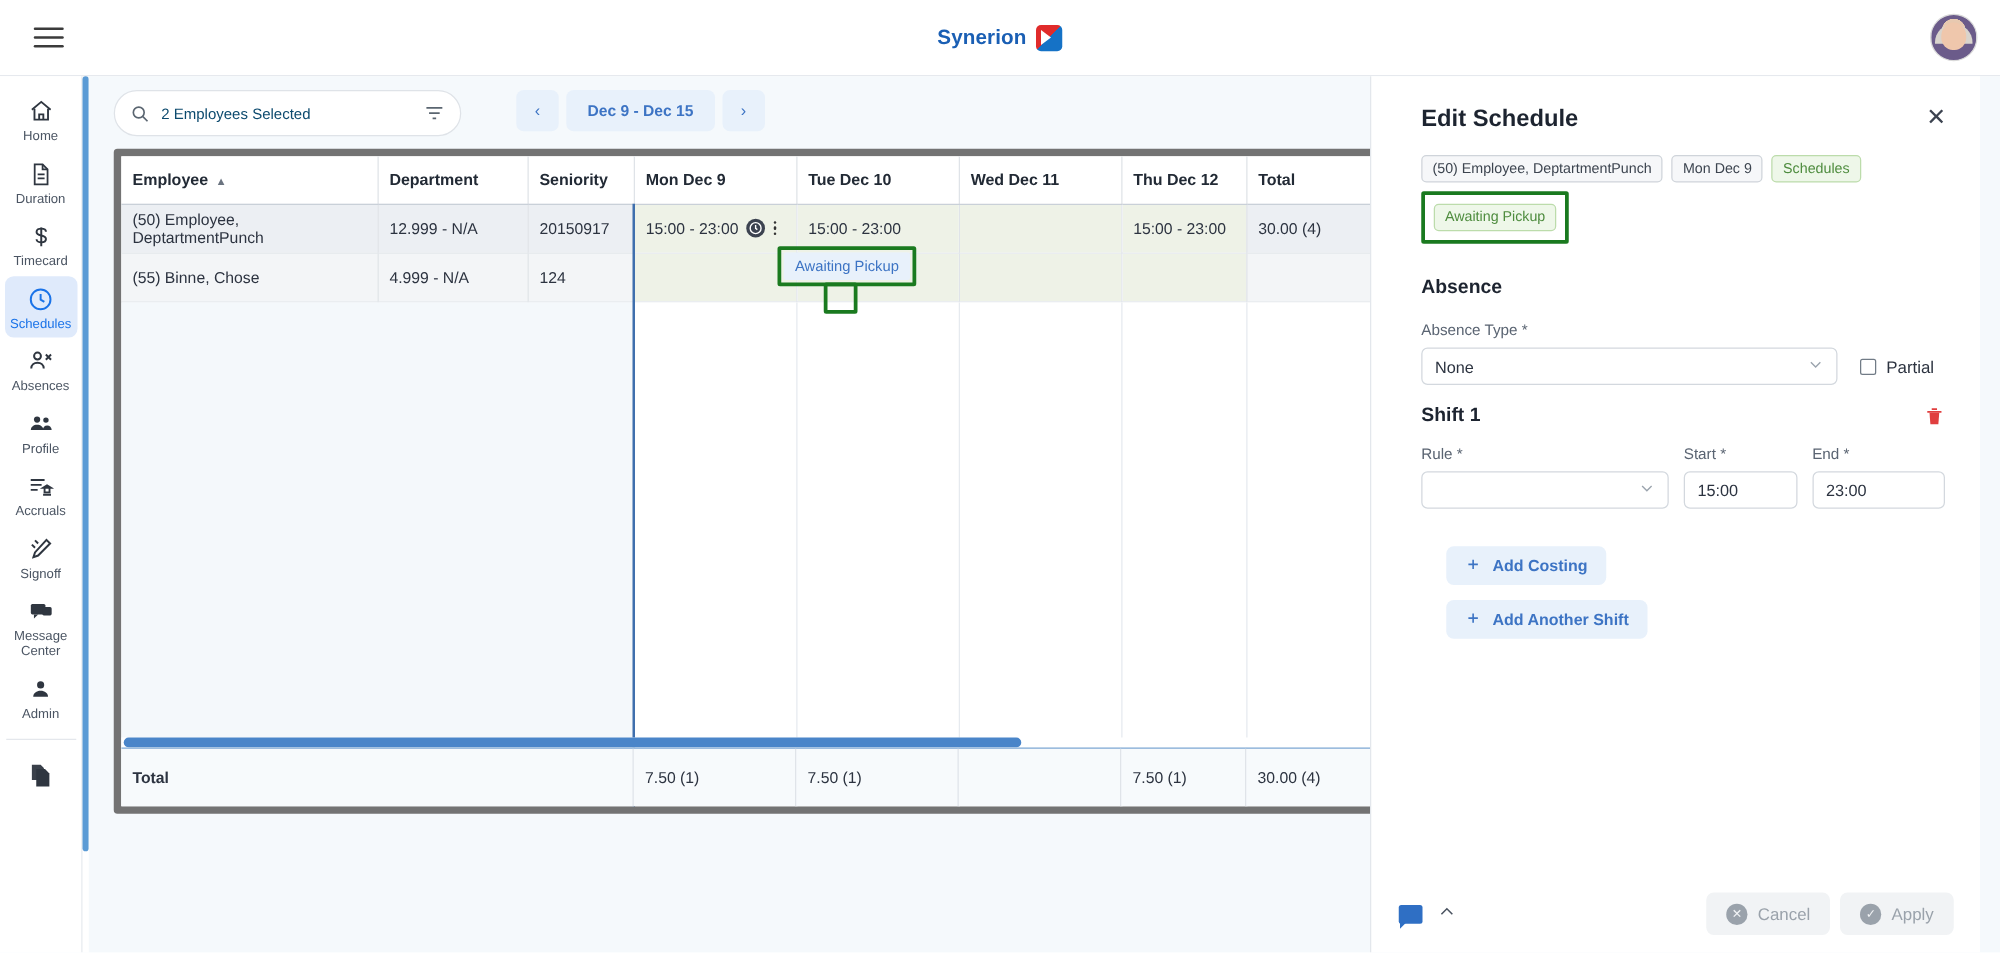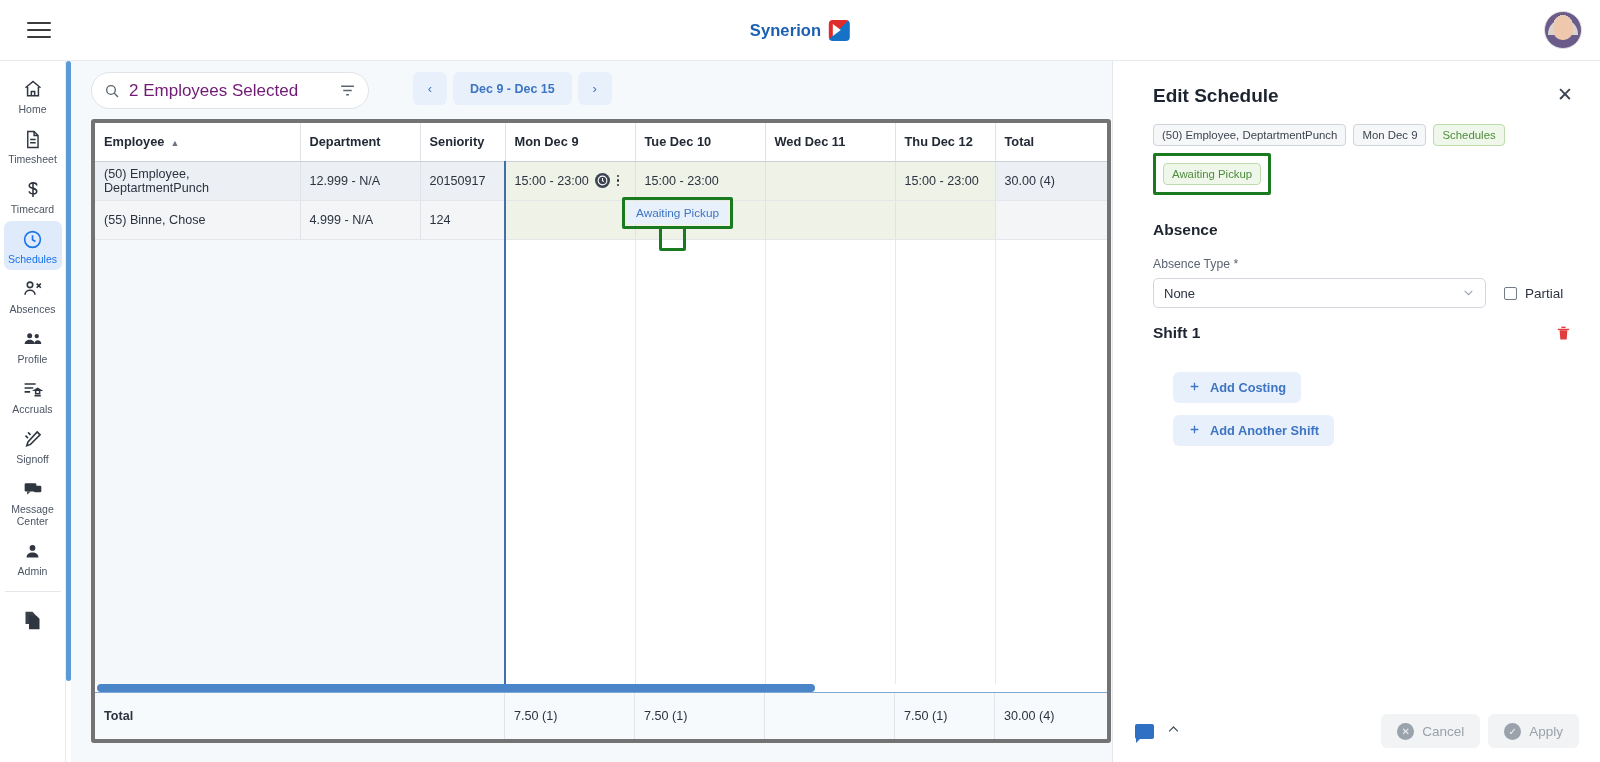--- a/index.html
+++ b/index.html
@@ -82,21 +82,21 @@
   }
 
   
   .toolbar { position: absolute; top: 9px; left: 20px; width: 1489px; height: 46px; }
   .search-box {
     position: absolute; left: 0; top: 2px; width: 278px; height: 37px;
     background: #ffffff; border: 1px solid #dfe3e8; border-radius: 19px;
     display: flex; align-items: center; padding: 0 12px; gap: 9px;
   }
   .search-box .mag { color:#5a6570; display:flex; }
-  .search-val { flex: 1; font-size: 17px; color: #701a75; }
+  .search-val { flex: 1; font-size: 12px; color: #0c4a6e; }
   .filter-ico { color:#5a6570; display:flex; cursor: pointer; }
 
   .datenav { position: absolute; left: 322px; top: 2px; display: flex; align-items: center; gap: 6px; }
   .dn-btn {
     height: 33px; min-width: 34px; border-radius: 6px; background: #e8f1fb;
     display: flex; align-items: center; justify-content: center;
     color: #3d74c4; font-size: 13px; cursor: pointer; border: none;
     font-family: "Liberation Sans", sans-serif;
   }
   .dn-range { padding: 0 17px; font-weight: bold; font-size: 12.5px; }
@@ -119,22 +119,22 @@
     margin-left: 4px;
   }
   .actions-btn {
     height: 33px; border-radius: 6px; background: #e8f1fb; color: #3d74c4;
     display: flex; align-items: center; gap: 8px; padding: 0 14px 0 10px;
     font-size: 13.5px; cursor: pointer; margin-left: 4px;
   }
 
   
   .grid-wrap {
-    position: absolute; top: 58px; left: 20px; width: 1020px; height: 624px;
-    background: #ffffff; border: 4px solid #737373; border-radius: 3px; overflow: hidden;
+    position: absolute; top: 58px; left: 20px; width: 1020px; height: 532px;
+    background: #ffffff; border: 6px solid #737373; border-radius: 3px; overflow: hidden;
   }
   table.sched { border-collapse: collapse; width: 1018px; table-layout: fixed; }
   table.sched th, table.sched td {
     border-right: 1px solid #dfe3e8; border-bottom: 1px solid #e3e7ec;
     text-align: left; padding: 0 9px; font-size: 12.6px; color: #2c3340; vertical-align: middle;
   }
   table.sched thead th {
     height: 38px; background: #ffffff; font-weight: bold; font-size: 12.8px; color: #222a35;
     border-bottom: 1px solid #c9d0d8;
   }
@@ -182,21 +182,21 @@
     background: #f7fafc; border-top: 1px solid #7fa8d4; display: flex; align-items: center;
   }
   .total-row .tc {
     height: 47px; display: flex; align-items: center; padding: 0 9px;
     font-size: 12.6px; color: #2c3340; border-right: 1px solid #e0e4e9;
   }
   .total-row .tc.lbl { font-weight: bold; }
 
   
   .panel {
-    position: absolute; top: 61px; right: 0; width: 488px; height: 701px;
+    position: absolute; top: 61px; right: 16px; width: 488px; height: 701px;
     background: #ffffff; border-left: 1px solid #e3e7ec;
   }
   .panel-head { padding: 24px 28px 0 40px; position: relative; }
   .panel-title { font-size: 19px; font-weight: bold; color: #1d2430; }
   .panel-close {
     position: absolute; right: 20px; top: 18px; width: 30px; height: 30px;
     display:flex; align-items:center; justify-content:center; font-size: 19px; color:#3c4350;
     cursor: pointer; border-radius:4px;
   }
   .chips { display: flex; align-items: center; gap: 7px; margin-top: 17px; flex-wrap: wrap; }
@@ -305,21 +305,21 @@
       <span class="lbl">Home</span>
     </div>
     <div class="nav-item">
       <span class="ico">
         <svg width="19" height="19" viewBox="0 0 24 24" fill="none" stroke="currentColor" stroke-width="1.8">
             <path d="M6 2h8l5 5v15H6z"></path>
             <path d="M14 2v5h5"></path>
             <path d="M9 12h7M9 16h7"></path>
           </svg>
       </span>
-      <span class="lbl">Timesheet</span>
+      <span class="lbl">Duration</span>
     </div>
     <div class="nav-item">
       <span class="ico">
         <svg width="18" height="19" viewBox="0 0 24 24" fill="none" stroke="currentColor" stroke-width="2.1">
             <path d="M12 2v20"></path>
             <path d="M17 6.5c0-2.2-2.2-3.3-5-3.3S7 4.3 7 6.8s2.5 3.1 5 3.7 5 1.3 5 3.8-2.3 3.5-5 3.5-5-1.2-5-3.4"></path>
           </svg>
       </span>
       <span class="lbl">Timecard</span>
     </div>
@@ -584,20 +584,41 @@
         <div class="section-title" style="margin-top:0">Shift 1</div>
         <span class="trash">
           <svg width="17" height="18" viewBox="0 0 24 24" fill="currentColor">
               <path d="M4 6h16v2H4z"></path>
               <path d="M9 3h6v2H9z"></path>
               <path d="M6.5 8h11l-1 13h-9z"></path>
             </svg>
         </span>
       </div>
 
+      <div class="row3">
+        <div class="col-rule">
+          <div class="field-label">Rule *</div>
+          <div class="sel">
+            <span></span>
+            <span class="chev">
+              <svg width="13" height="13" viewBox="0 0 24 24" fill="none" stroke="currentColor" stroke-width="2">
+                  <path d="M5 9l7 7 7-7"></path>
+                </svg>
+            </span>
+          </div>
+        </div>
+        <div class="col-start">
+          <div class="field-label">Start *</div>
+          <div class="inp">15:00</div>
+        </div>
+        <div class="col-end">
+          <div class="field-label">End *</div>
+          <div class="inp">23:00</div>
+        </div>
+      </div>
 
 
       <div style="margin-top:30px">
         <div class="addbtn">
           <span>
             <svg width="13" height="13" viewBox="0 0 24 24" fill="none" stroke="currentColor" stroke-width="2.4">
                 <path d="M12 5v14M5 12h14"></path>
               </svg>
           </span>
           <span>Add Costing</span>

